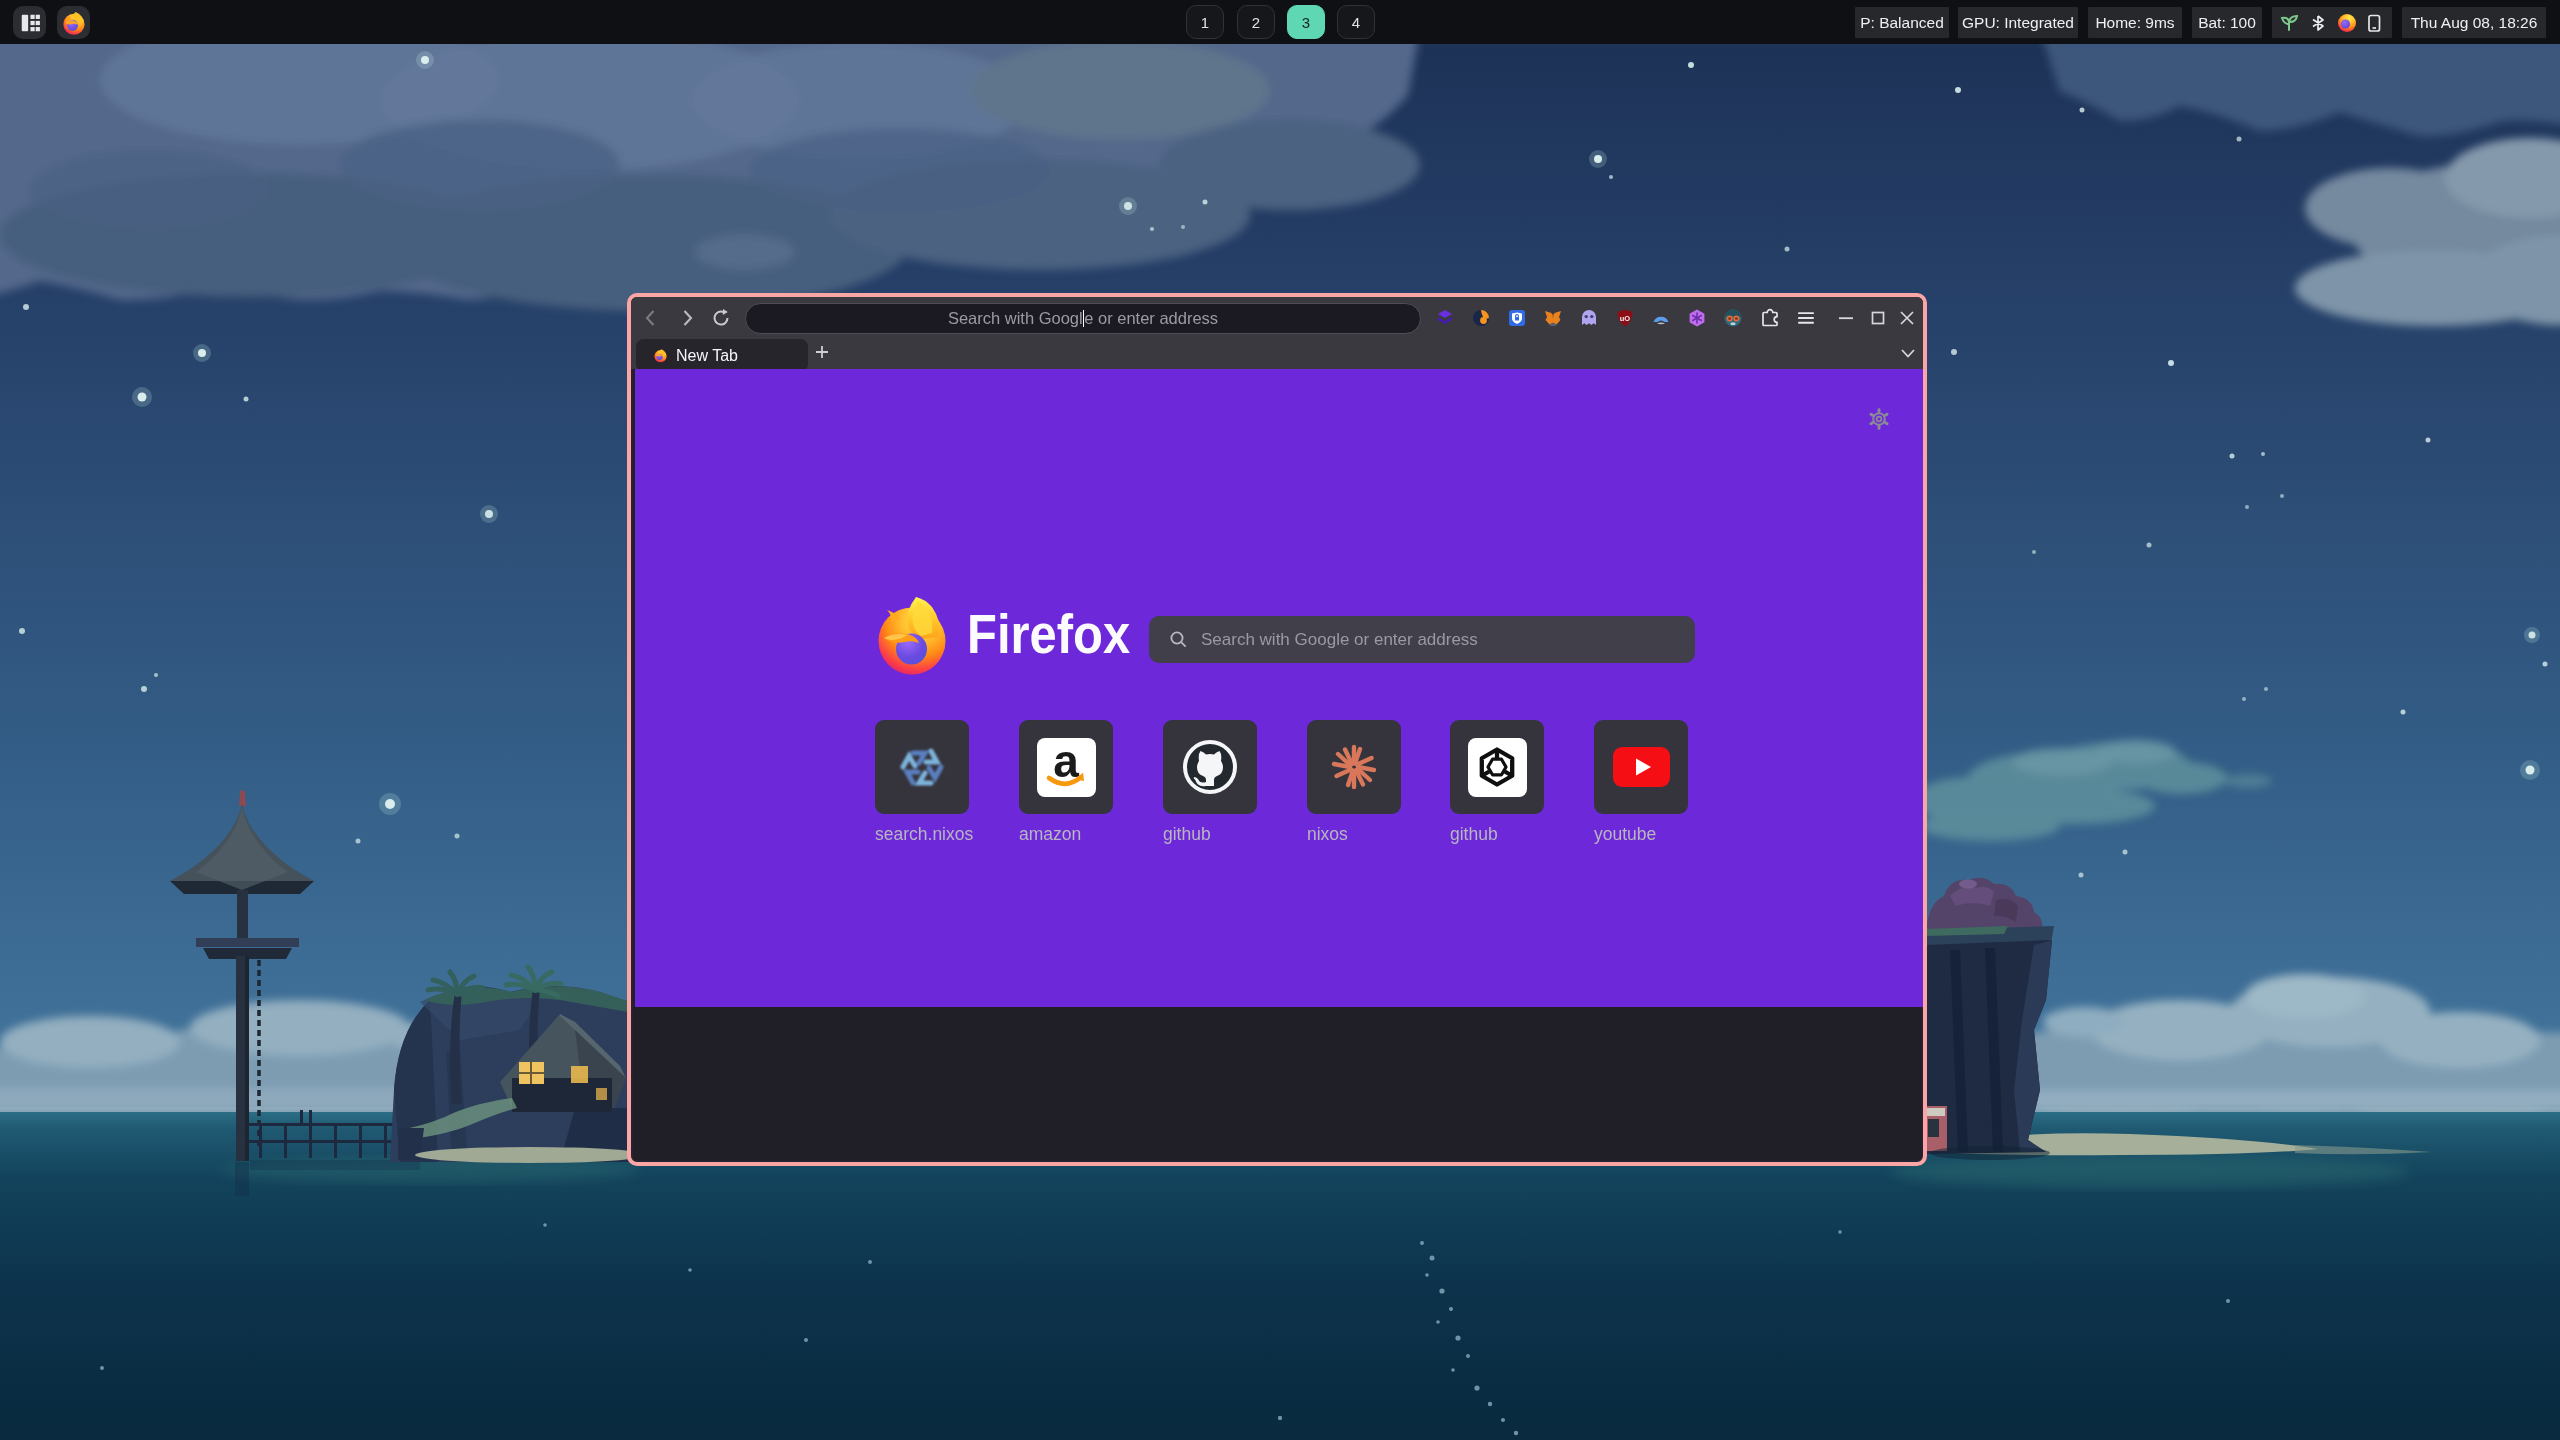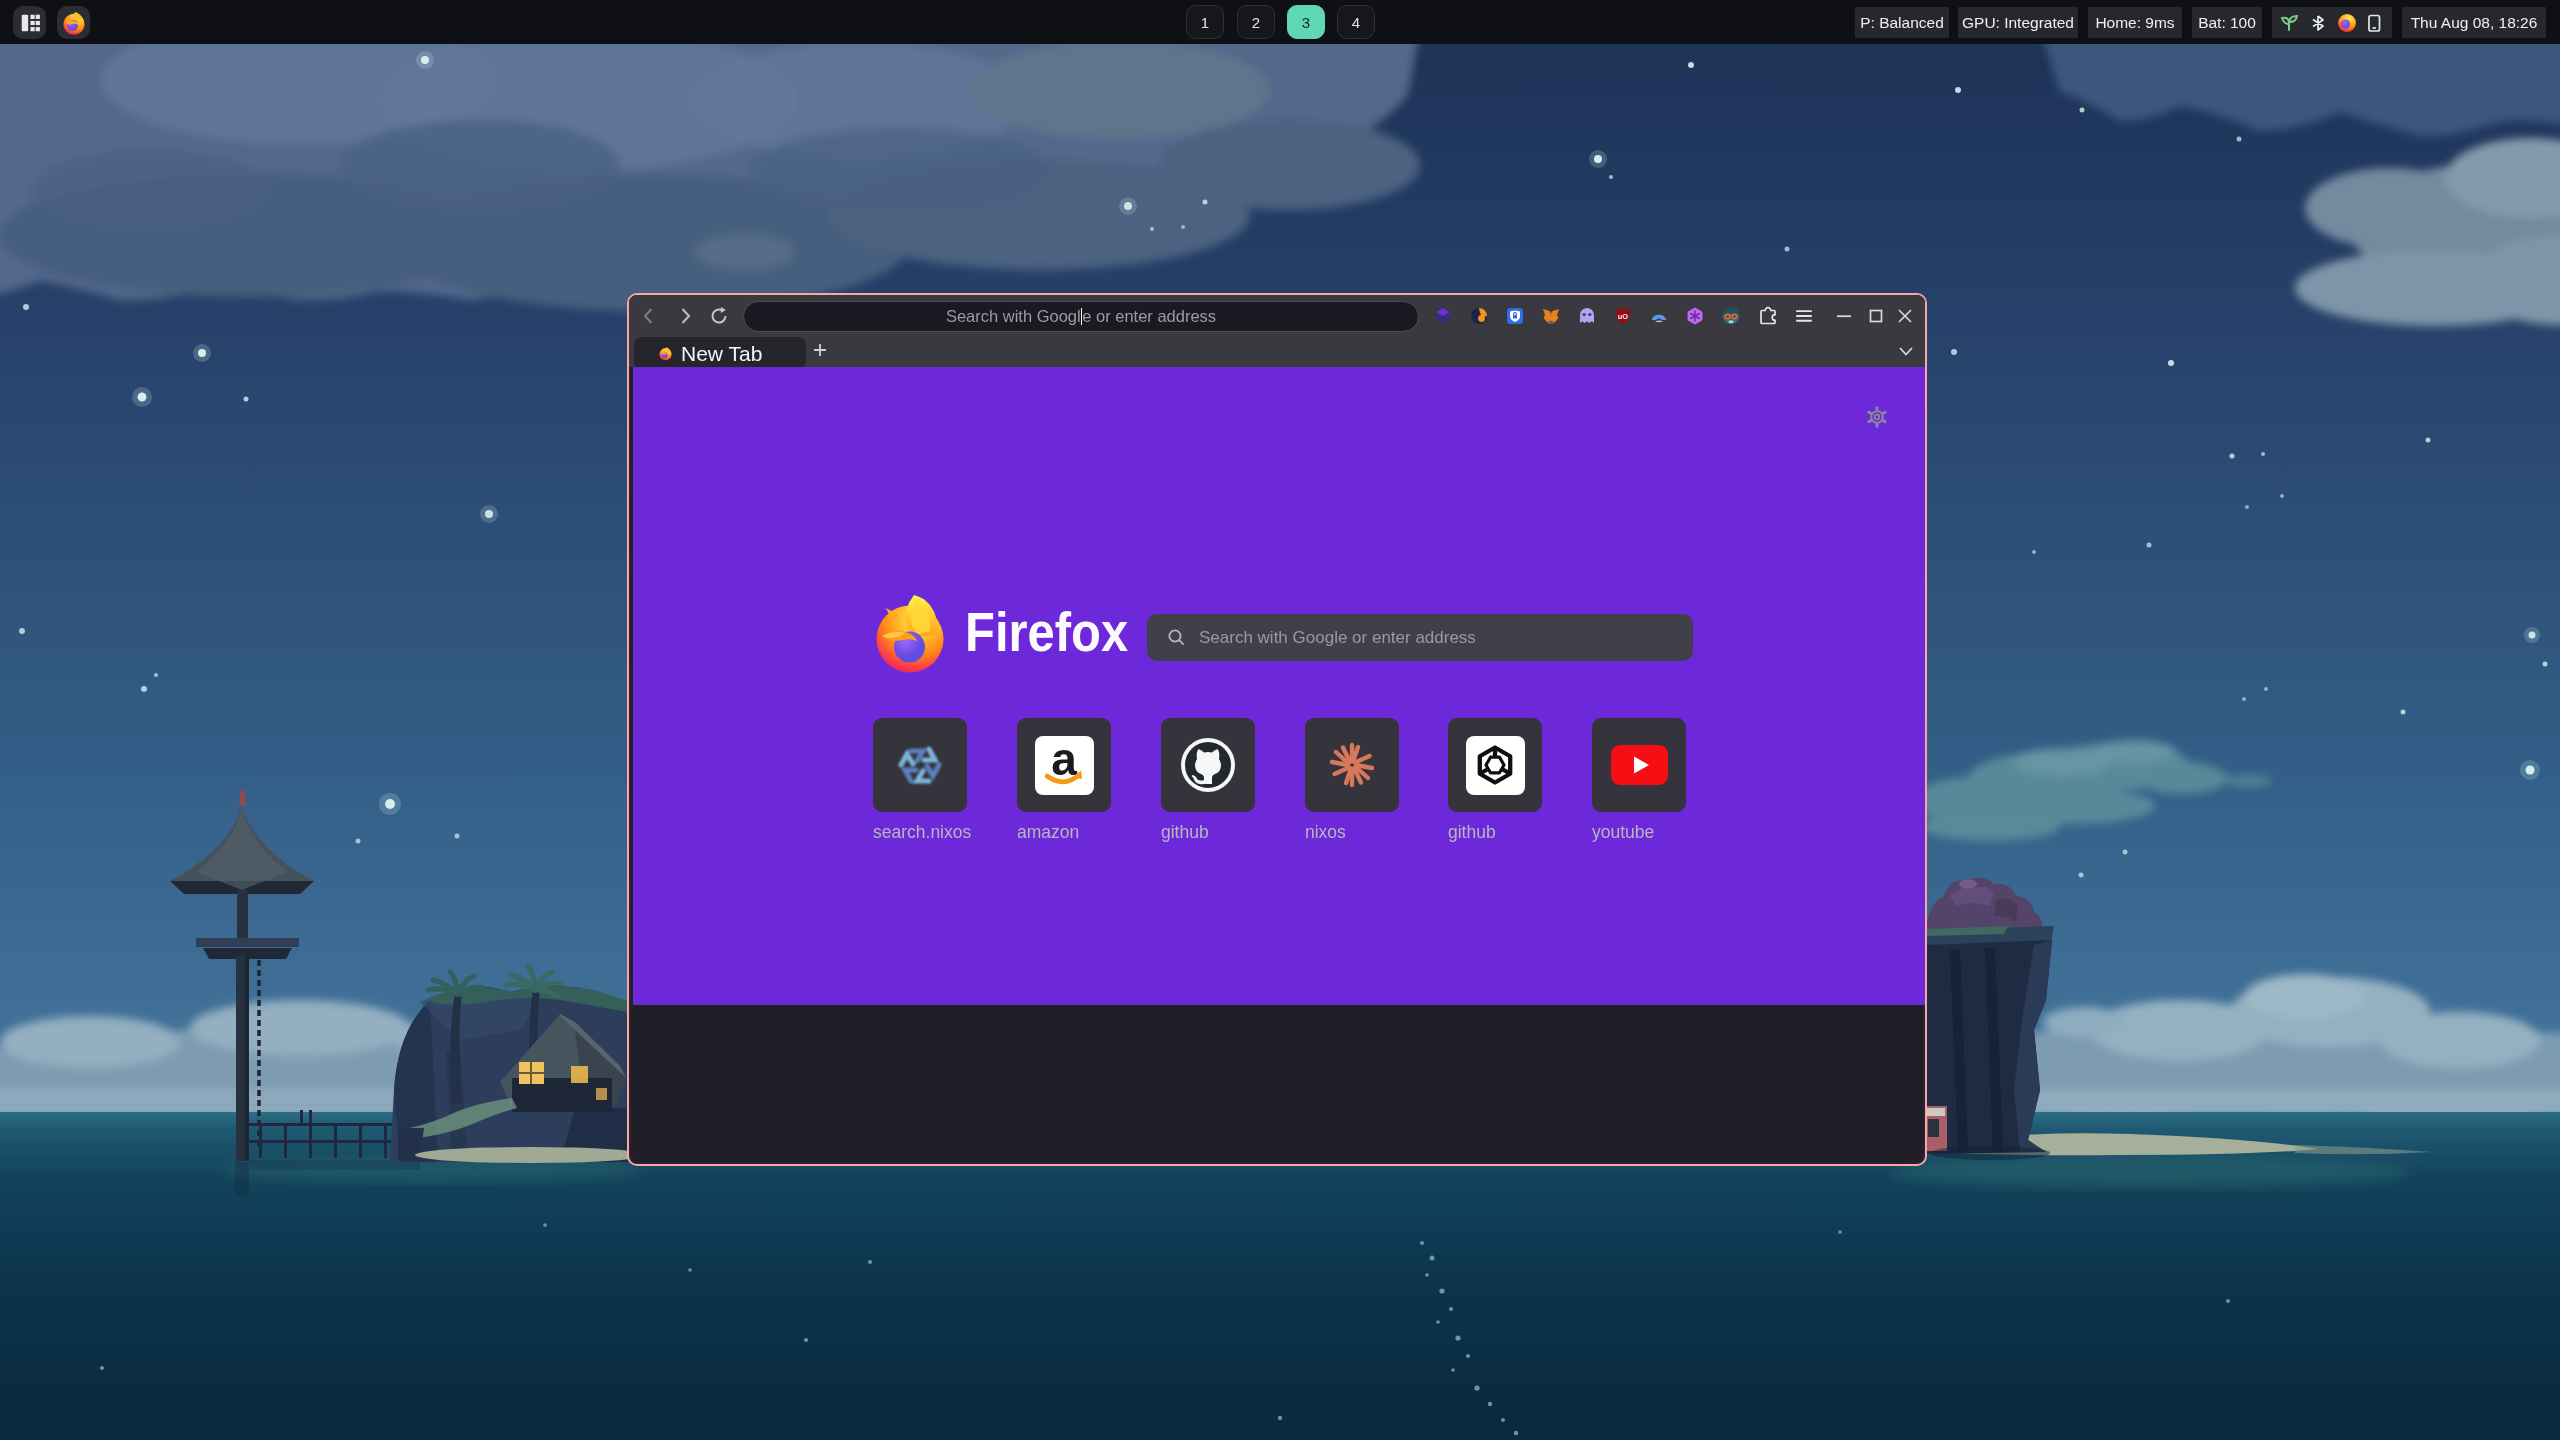--- a/index.html
+++ b/index.html
@@ -3,29 +3,29 @@
 <meta charset="utf-8">
 <style>
 html,body{margin:0;padding:0}
 body{width:2560px;height:1440px;overflow:hidden;background:#0a2c42;font-family:"Liberation Sans",sans-serif;position:relative}
 #wp{position:absolute;left:0;top:0}
 #bar{position:absolute;left:0;top:0;width:2560px;height:44px;background:#0f1013}
 .sqbtn{position:absolute;top:6px;width:33px;height:33px;border-radius:10px;background:#2c2d32;display:flex;align-items:center;justify-content:center}
 .ws{position:absolute;top:5px;width:38px;height:34px;border-radius:10px;background:#16171a;border:1px solid #2f3237;color:#dfe3e5;font-size:15px;display:flex;align-items:center;justify-content:center;box-sizing:border-box}
 .ws.on{background:#5ed7b2;border:1px solid #5ed7b2;color:#18231f}
 .pill{position:absolute;top:7px;height:31px;border-radius:1px;background:#27282c;color:#edf0f2;font-size:15.5px;display:flex;align-items:center;justify-content:center;white-space:nowrap}
-#win{position:absolute;left:627px;top:293px;width:1300px;height:873px;box-sizing:border-box;border:2px solid #fca5a5;border-radius:10px;background:#201f27;overflow:hidden;box-shadow:inset 0 0 0 2px #272230}
+#win{position:absolute;left:627px;top:293px;width:1300px;height:873px;box-sizing:border-box;border:4px solid #fca5a5;border-radius:10px;background:#201f27;overflow:hidden;box-shadow:inset 0 0 0 2px #272230}
 #tb{position:absolute;left:0;top:0;width:100%;height:41px;background:#3a393f}
 #tabs{position:absolute;left:0;top:41px;width:100%;height:31px;background:#3a393f}
 #content{position:absolute;left:4px;top:72px;width:100%;height:638px;background:#6d28d9}
 .navic{position:absolute;top:9px;width:24px;height:24px}
 #urlbar{position:absolute;left:114px;top:6px;width:676px;height:31px;box-sizing:border-box;border:1px solid #4e4d57;border-radius:16px;background:#1b1a22;display:flex;align-items:center;justify-content:center;color:#9b9ba3;font-size:16.5px}
 .ext{position:absolute;width:20px;height:20px;top:11px}
 .wc{position:absolute;top:11px;width:20px;height:20px}
-#tab{position:absolute;left:5px;top:1px;width:172px;height:33px;border-radius:8px;background:#26252c;color:#f6f6f8;font-size:21px;display:flex;align-items:center;padding-left:24px;box-sizing:border-box}
+#tab{position:absolute;left:5px;top:1px;width:172px;height:33px;border-radius:8px;background:#26252c;color:#f6f6f8;font-size:16px;display:flex;align-items:center;padding-left:17px;box-sizing:border-box}
 #tab span{margin-left:8px}
 .tile{position:absolute;top:351px;width:94px;height:94px;border-radius:9px;background:#35343c;display:flex;align-items:center;justify-content:center}
 .tlabel{position:absolute;top:455px;height:20px;font-size:17.5px;color:#b7b7bf;text-align:left;line-height:20px}
 .wsq{width:59px;height:59px;border-radius:8px;background:#fff;display:flex;align-items:center;justify-content:center}
 #fsearch{position:absolute;left:514px;top:247px;width:546px;height:47px;border-radius:10px;background:#413f49;display:flex;align-items:center;color:#999aa2;font-size:17px}
 #fword{position:absolute;left:332px;top:238px;color:#fbfbfe;font-size:55px;font-weight:bold;transform:scaleX(.89);transform-origin:0 0;letter-spacing:0px;line-height:1}
 </style>
 </head>
 <body>
 <svg id="wp" width="2560" height="1440" viewBox="0 0 2560 1440">

